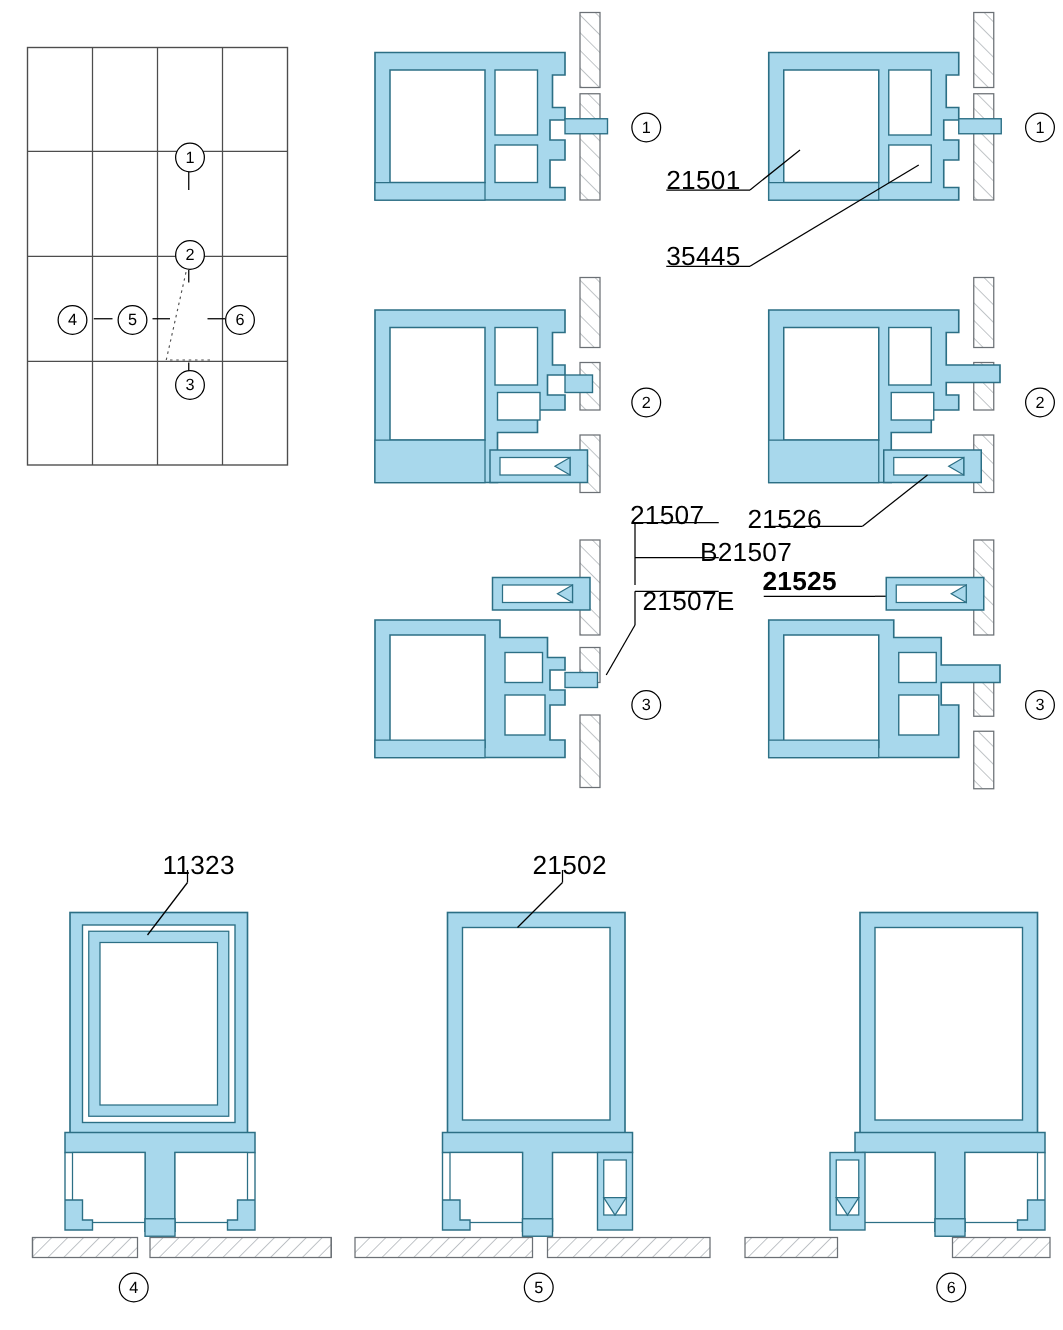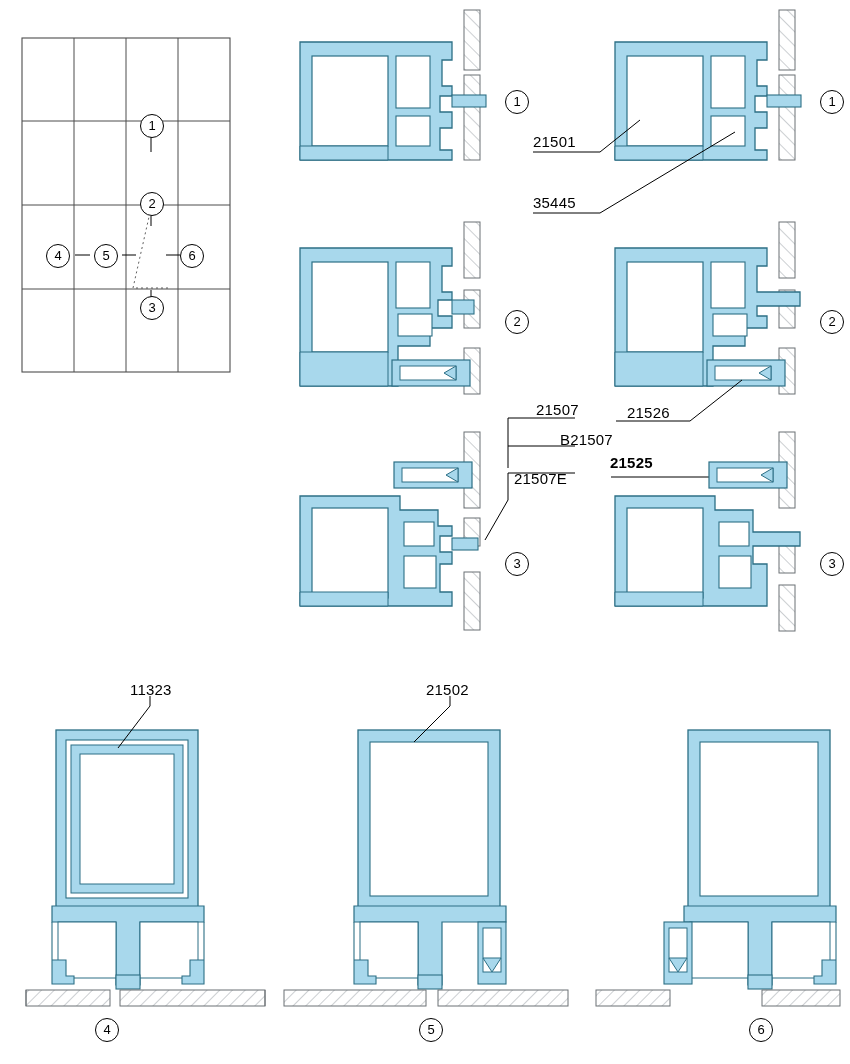--- a/index.html
+++ b/index.html
@@ -22,21 +22,21 @@
   }
   svg.drawing {
     position: absolute;
     left: 0; top: 0;
     width: 850px;
     height: 1064px;
   }
   .lbl {
     position: absolute;
     font-family: "Liberation Sans", sans-serif;
-    font-size: 15px;
+    font-size: 21px;
     color: #000;
     white-space: nowrap;
     letter-spacing: 0.2px;
   }
   .circ {
     position: absolute;
     width: 22px;
     height: 22px;
     border: 1.2px solid #000;
     border-radius: 50%;
@@ -260,21 +260,21 @@
   <div class="circ" style="left:505px; top:310px;">2</div>
   <div class="circ" style="left:820px; top:310px;">2</div>
   <div class="circ" style="left:505px; top:552px;">3</div>
   <div class="circ" style="left:820px; top:552px;">3</div>
   <div class="circ" style="left:95px; top:1018px;">4</div>
   <div class="circ" style="left:419px; top:1018px;">5</div>
   <div class="circ" style="left:749px; top:1018px;">6</div>
 
   <div class="lbl" style="left:533px; top:133px;">21501</div>
   <div class="lbl" style="left:533px; top:194px;">35445</div>
-  <div class="lbl" style="left:536px; top:401px;">21507</div>
+  <div class="lbl" style="left:504px; top:401px;">21507</div>
   <div class="lbl" style="left:516px; top:431px;margin-left:44px;">B21507</div>
   <div class="lbl" style="left:514px; top:470px;">21507E</div>
-  <div class="lbl" style="left:627px; top:404px;">21526</div>
+  <div class="lbl" style="left:598px; top:404px;">21526</div>
   <div class="lbl" style="left:610px; top:454px;font-weight:bold;">21525</div>
   <div class="lbl" style="left:130px; top:681px;">11323</div>
   <div class="lbl" style="left:426px; top:681px;">21502</div>
 
 </div>
 
 </body></html>

